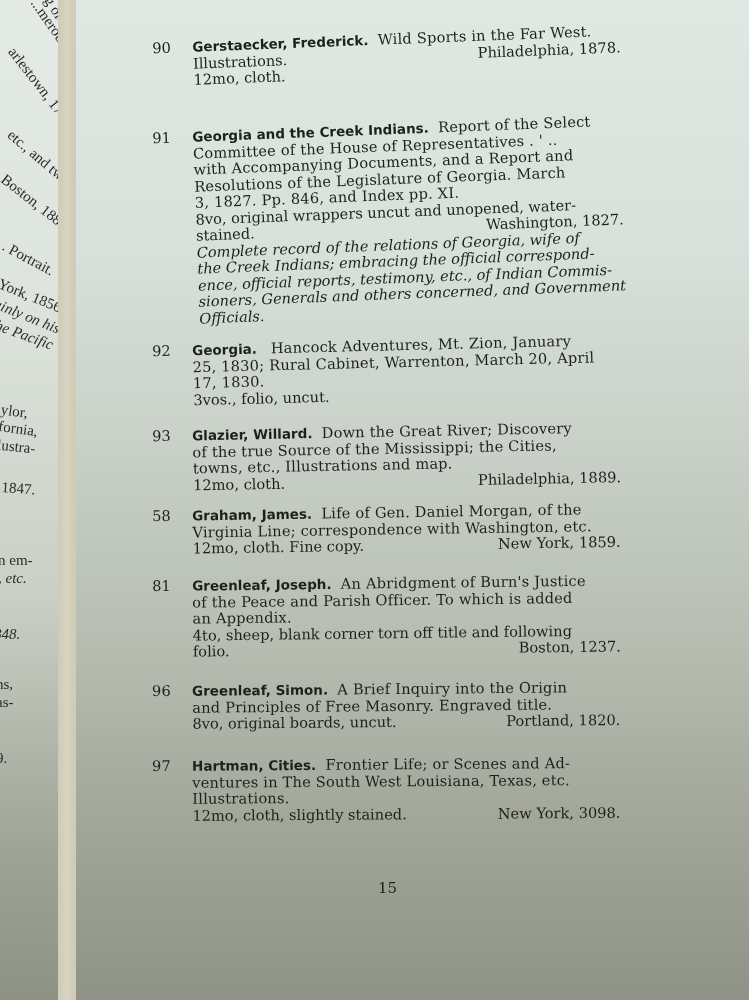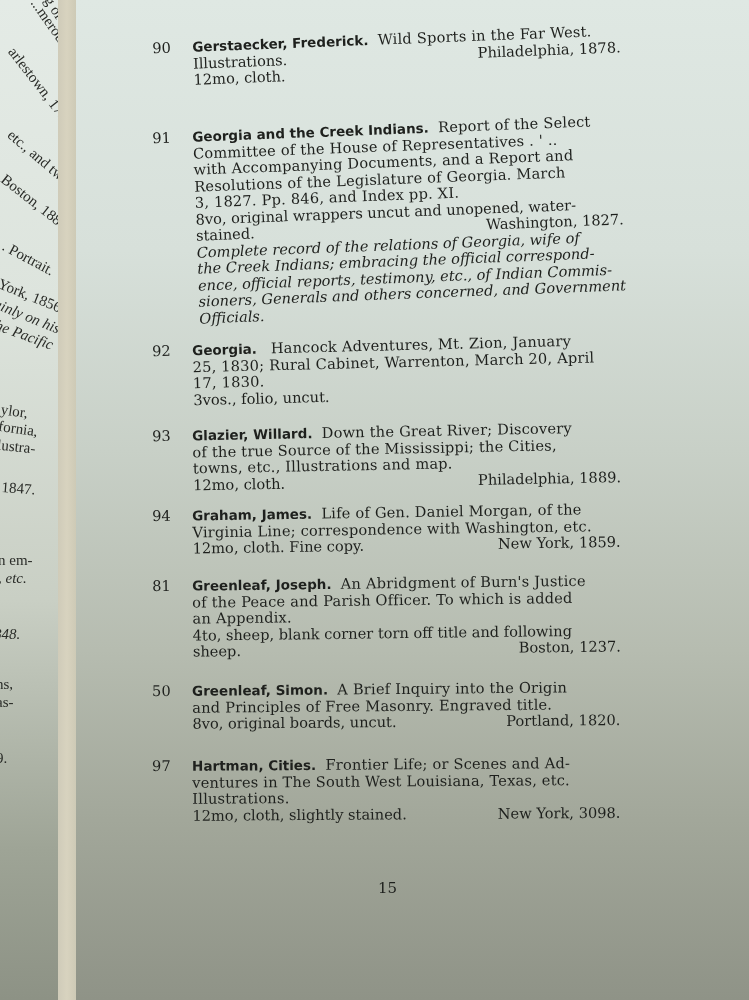--- a/index.html
+++ b/index.html
@@ -115,41 +115,41 @@
     <span class="num">93</span>
     <div class="body">
       <span class="line"><span class="author">Glazier, Willard.</span>&nbsp;&nbsp;<span class="title">Down the Great River; Discovery</span></span>
       <span class="line title">of the true Source of the Mississippi; the Cities,</span>
       <span class="line title">towns, etc., Illustrations and map.</span>
       <span class="line"><span>12mo, cloth.</span><span class="place">Philadelphia, 1889.</span></span>
     </div>
   </div>
 
   <div class="entry" style="top:508px;transform:rotate(-0.9deg);transform-origin:left top;">
-    <span class="num">94</span>
+    <span class="num">58</span>
     <div class="body">
       <span class="line"><span class="author">Graham, James.</span>&nbsp;&nbsp;<span class="title">Life of Gen. Daniel Morgan, of the</span></span>
       <span class="line title">Virginia Line; correspondence with Washington, etc.</span>
       <span class="line"><span>12mo, cloth.  Fine copy.</span><span class="place">New York, 1859.</span></span>
     </div>
   </div>
 
   <div class="entry" style="top:578px;transform:rotate(-0.7deg);transform-origin:left top;">
     <span class="num">81</span>
     <div class="body">
       <span class="line"><span class="author">Greenleaf, Joseph.</span>&nbsp;&nbsp;<span class="title">An Abridgment of Burn's Justice</span></span>
       <span class="line title">of the Peace and Parish Officer.  To which is added</span>
       <span class="line title">an Appendix.</span>
       <span class="line">4to, sheep, blank corner torn off title and following</span>
-      <span class="line"><span>sheep.</span><span class="place">Boston, 1237.</span></span>
+      <span class="line"><span>folio.</span><span class="place">Boston, 1237.</span></span>
     </div>
   </div>
 
   <div class="entry" style="top:683px;transform:rotate(-0.5deg);transform-origin:left top;">
-    <span class="num">50</span>
+    <span class="num">96</span>
     <div class="body">
       <span class="line"><span class="author">Greenleaf, Simon.</span>&nbsp;&nbsp;<span class="title">A Brief Inquiry into the Origin</span></span>
       <span class="line title">and Principles of Free Masonry.  Engraved title.</span>
       <span class="line"><span>8vo, original boards, uncut.</span><span class="place">Portland, 1820.</span></span>
     </div>
   </div>
 
   <div class="entry" style="top:758px;transform:rotate(-0.4deg);transform-origin:left top;">
     <span class="num">97</span>
     <div class="body">

